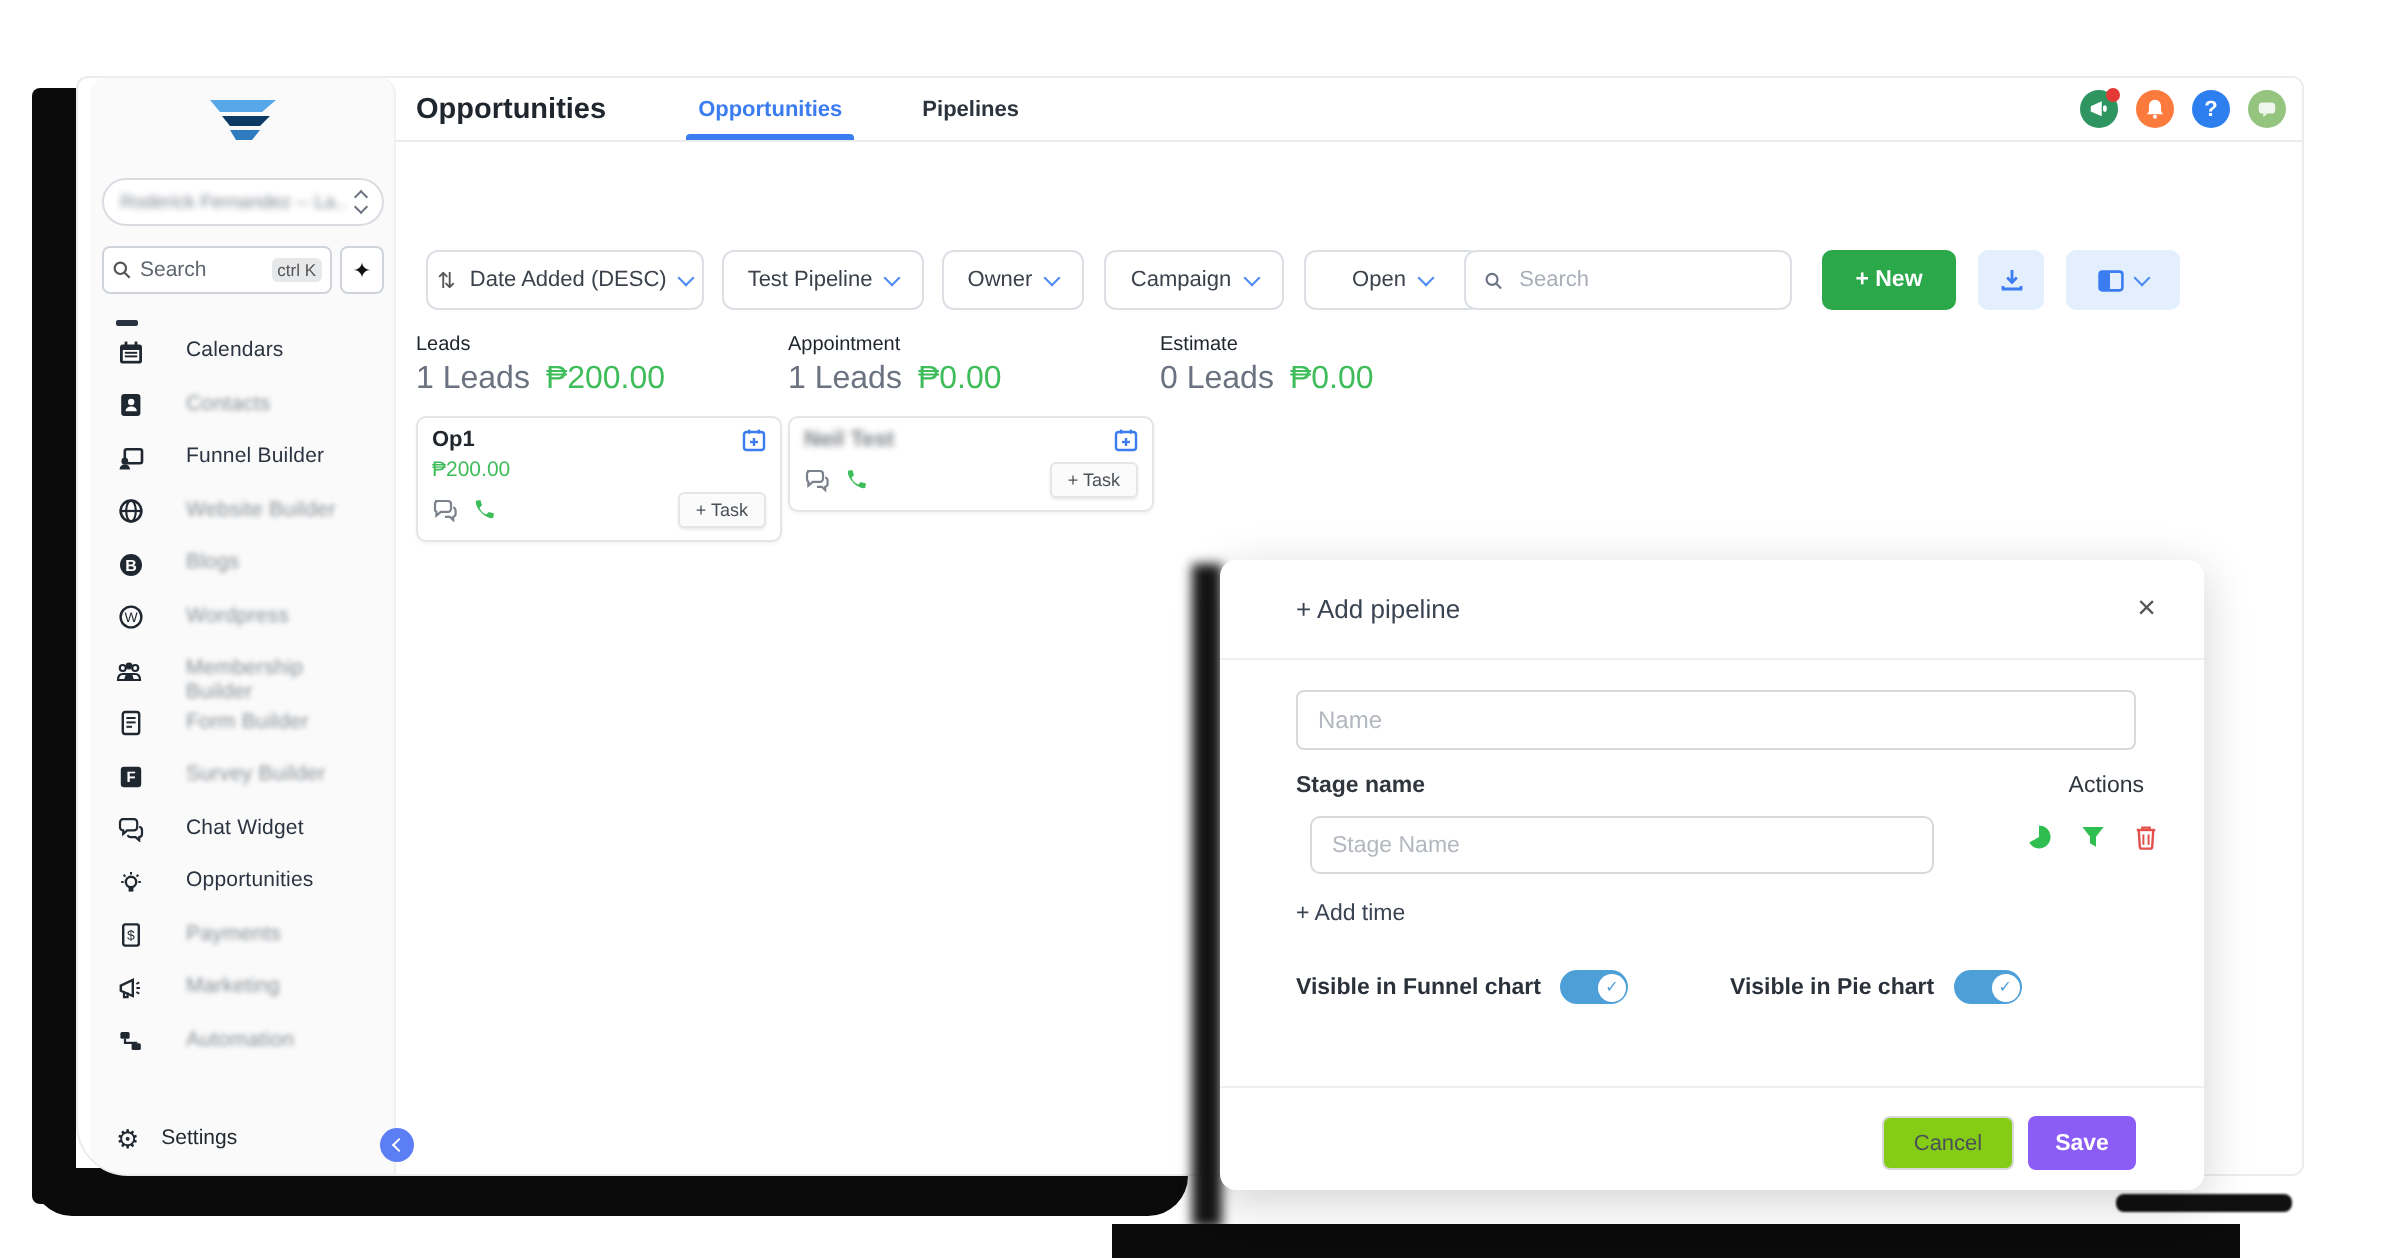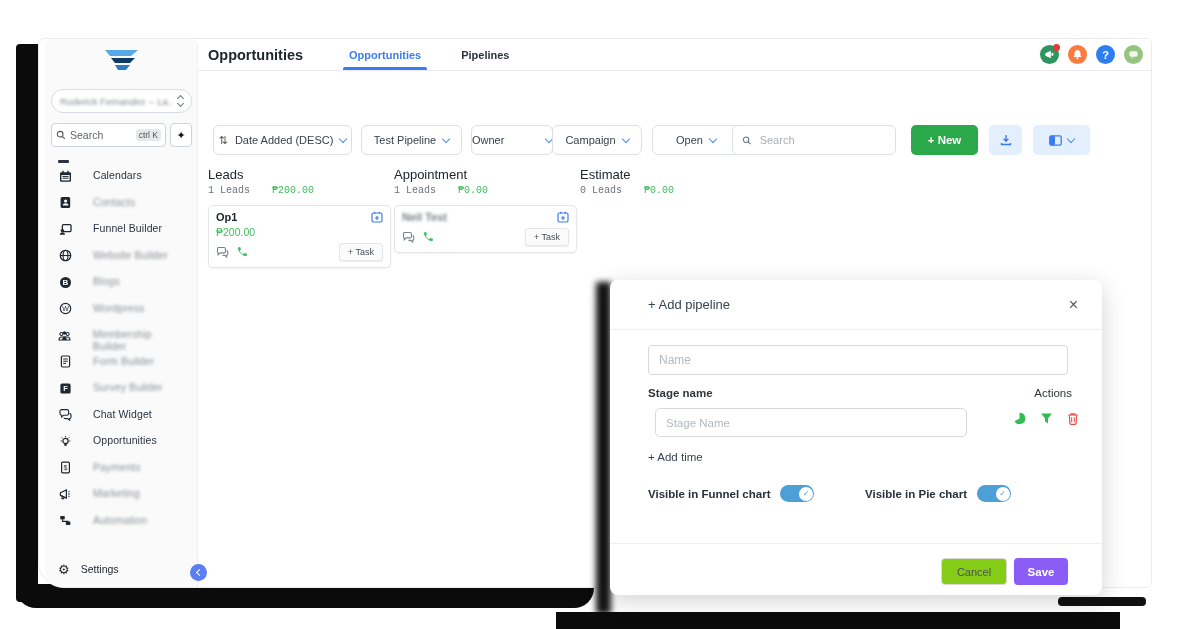--- a/index.html
+++ b/index.html
@@ -84,22 +84,22 @@
   #toolbar-search input::placeholder { color:#a9afb8; }
   #new-btn { position:absolute; top:86px; left:713px; width:67px; height:30px; background:#2ba84a; color:#fff;
              border:none; border-radius:5px; font-size:11.5px; font-weight:bold; }
   .icon-btn { position:absolute; top:86px; height:30px; background:#e4effd; border:none; border-radius:5px;
               display:flex; align-items:center; justify-content:center; gap:6px; }
   #dl-btn { left:791px; width:33px; }
   #cols-btn { left:835px; width:57px; }
 
   
   .kcol { position:absolute; top:128px; width:183px; }
-  .kcol .kname { font-size:13px; color:#20262e; }
-  .kcol .ksub { margin-top:3px; font-size:10px; color:#6b7280; display:flex; gap:22px;font-family:Liberation Mono, monospace; }
+  .kcol .kname { font-size:10px; color:#20262e; }
+  .kcol .ksub { margin-top:3px; font-size:16px; color:#6b7280; display:flex; gap:8px; }
   .kcol .kamount { color:#3fbd5b; }
   .kcard { margin-top:9px; background:#fff; border:1px solid #e3e5e9; border-radius:5px;
            box-shadow:0 1px 2px rgba(0,0,0,.05); padding:5px 7px 6px 7px; }
   .kcard .krow1 { display:flex; align-items:flex-start; }
   .kcard .ktitle { font-size:11px; font-weight:bold; color:#20262e; flex:1; }
   .kcard .ktitle.blurred { filter:blur(1.5px); opacity:.6; }
   .kcard .kamt { font-size:10.5px; color:#3fbd5b; margin-top:3px; }
   .kcard .krow2 { display:flex; align-items:center; gap:7px; margin-top:5px; }
   .task-btn { margin-left:auto; font-size:9px; color:#4a5058; background:#fbfbfc; border:1px solid #e4e6ea;
               border-radius:3px; padding:3px 8px; box-shadow:0 1px 1.5px rgba(0,0,0,.08); }
@@ -378,21 +378,21 @@
 
       <div class="pill" id="sort-pill" style="left:15px;width:139px;">
         <span class="sort-glyph">⇅</span>
         <span>Date Added (DESC)</span>
         <span class="chev"></span>
       </div>
       <div class="pill" style="left:163px;width:101px;">
         <span>Test Pipeline</span>
         <span class="chev"></span>
       </div>
-      <div class="pill" style="left:273px;width:82px;justify-content:space-between;">
+      <div class="pill" style="left:273px;width:71px;">
         <span>Owner</span>
         <span class="chev"></span>
       </div>
       <div class="pill" style="left:354px;width:90px;">
         <span>Campaign</span>
         <span class="chev"></span>
       </div>
       <div class="pill" style="left:454px;width:88px;">
         <span>Open</span>
         <span class="chev"></span>

